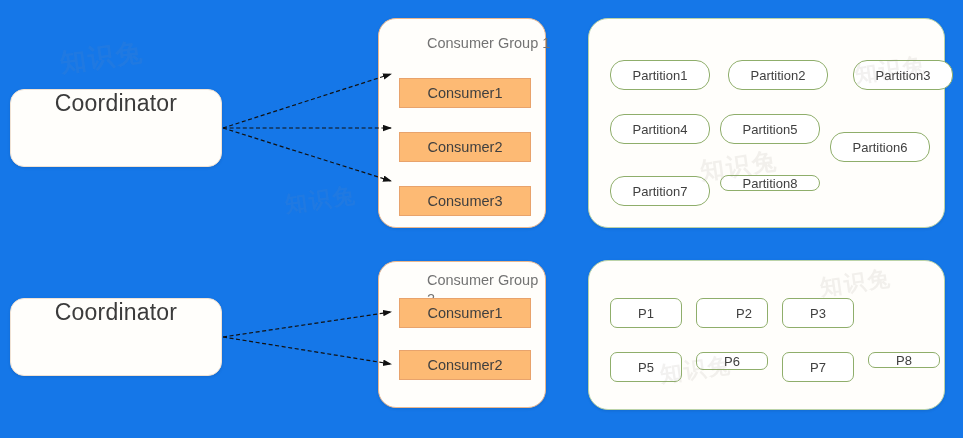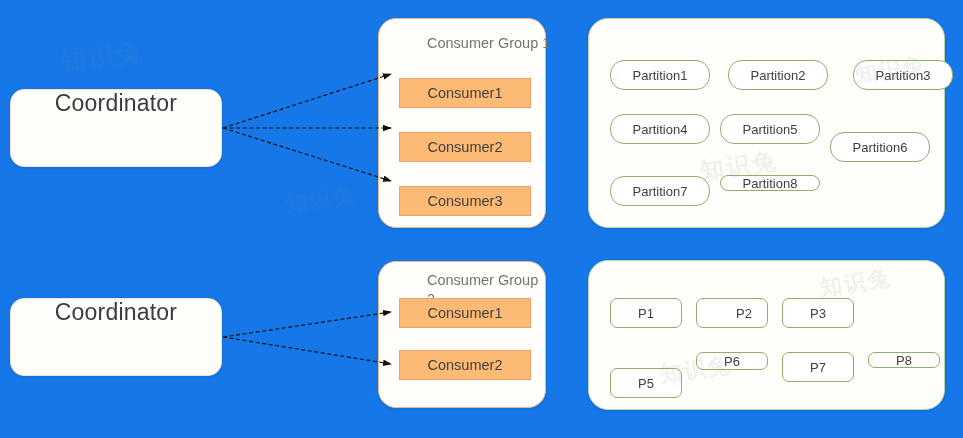--- a/index.html
+++ b/index.html
@@ -223,21 +223,21 @@
     <div class="partition-box pbox" style="left:21px; top:37px; width:72px; height:30px;">
       <span>P1</span>
     </div>
     <div class="partition-box pbox" style="left:107px; top:37px; width:72px; height:30px;padding-left:24px;">
       <span>P2</span>
     </div>
     <div class="partition-box pbox" style="left:193px; top:37px; width:72px; height:30px;">
       <span>P3</span>
     </div>
 
-    <div class="partition-box pbox" style="left:21px; top:91px; width:72px; height:30px;margin-top:16px;">
+    <div class="partition-box pbox" style="left:21px; top:91px; width:72px; height:30px;">
       <span>P5</span>
     </div>
     <div class="partition-box pbox" style="left:107px; top:91px; width:72px; height:18px;">
       <span>P6</span>
     </div>
     <div class="partition-box pbox" style="left:193px; top:91px; width:72px; height:30px;">
       <span>P7</span>
     </div>
     <div class="partition-box pbox" style="left:279px; top:91px; width:72px; height:16px;">
       <span>P8</span>

